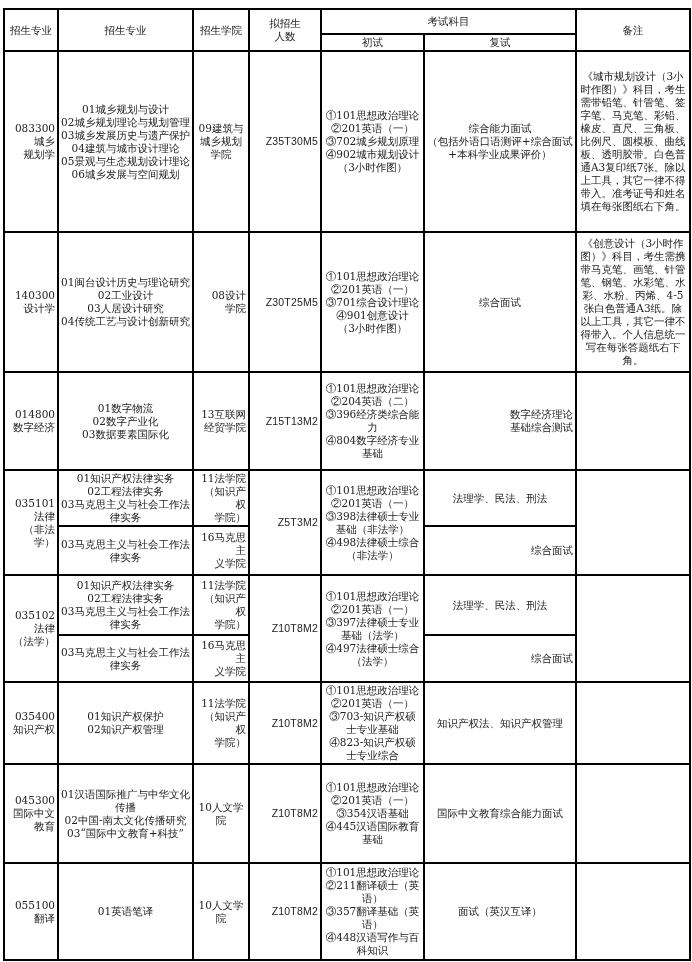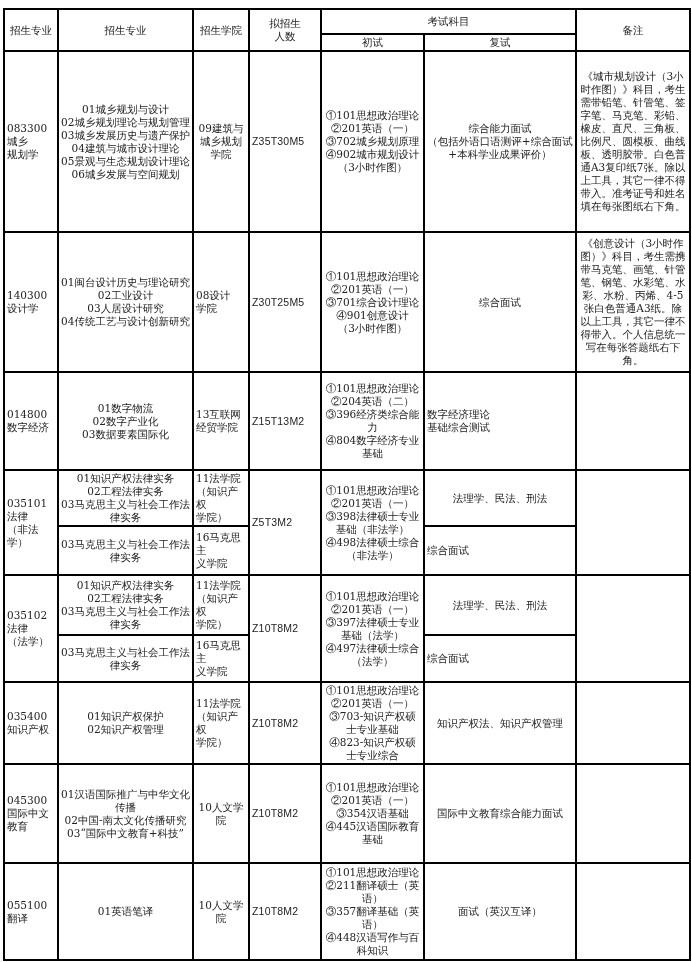--- a/index.html
+++ b/index.html
@@ -5,21 +5,21 @@
     html, body { margin: 0; padding: 0; background: #ffffff; }
     body { width: 692px; height: 962px; position: relative; overflow: hidden;
            font-family: "DejaVu Serif", "Liberation Serif", serif; color: #222; }
     table.adm { position: absolute; left: 3px; top: 8px; border-collapse: collapse;
                 table-layout: fixed; width: 686px; padding-left: 16px; }
     table.adm td, table.adm th {
       border: 2px solid #000; padding: 1px 2px; font-size: 10.5px; line-height: 13px;
       font-weight: normal; vertical-align: middle; word-break: break-all; white-space: pre-line;
     }
     table.adm th { text-align: center; }
-    .c { text-align: left; margin-top: 20px; }
+    .c { text-align: right; margin-top: 20px; }
     .l { text-align: center; margin-left: 28px; }
     .hdr-sub { border-top-width: 1.5px; }
     .code { font-family: Liberation Sans, sans-serif; font-size: 10px; letter-spacing: 0.2px; }
     .note { font-size: 10.5px; line-height: 13.3px; }
   </style>
 </head>
 <body>
 
 <table class="adm">
   <colgroup>

